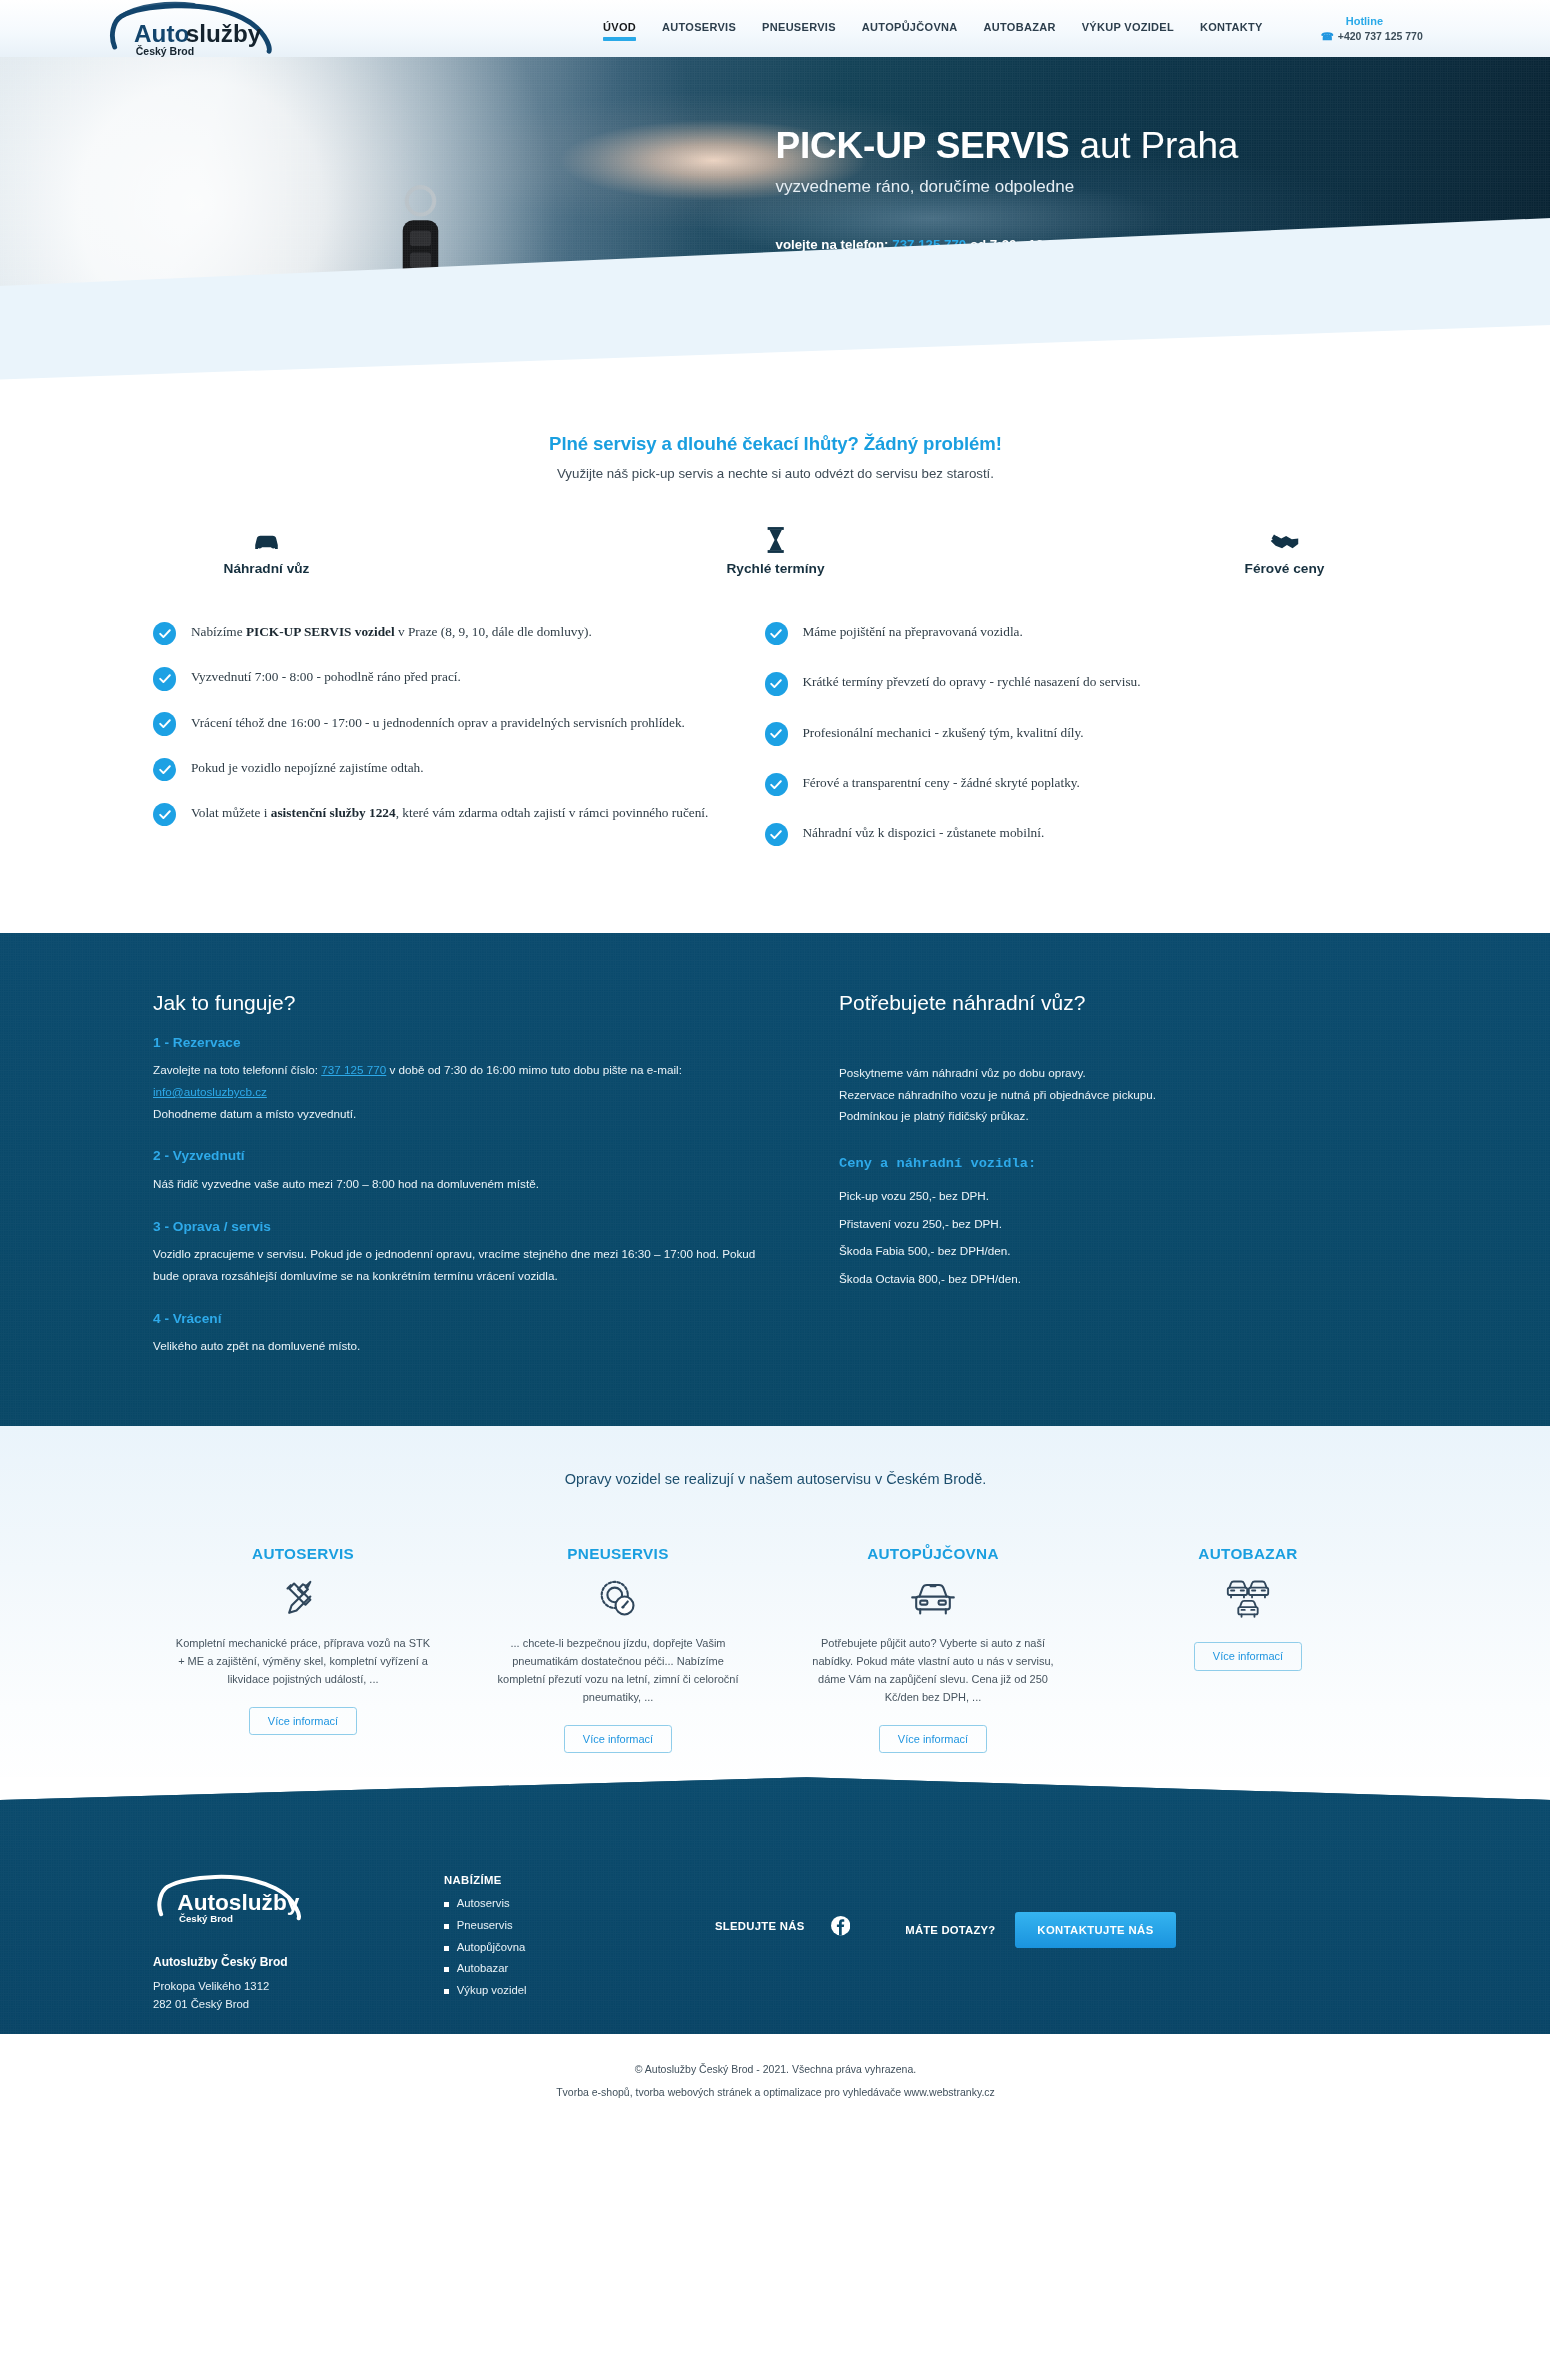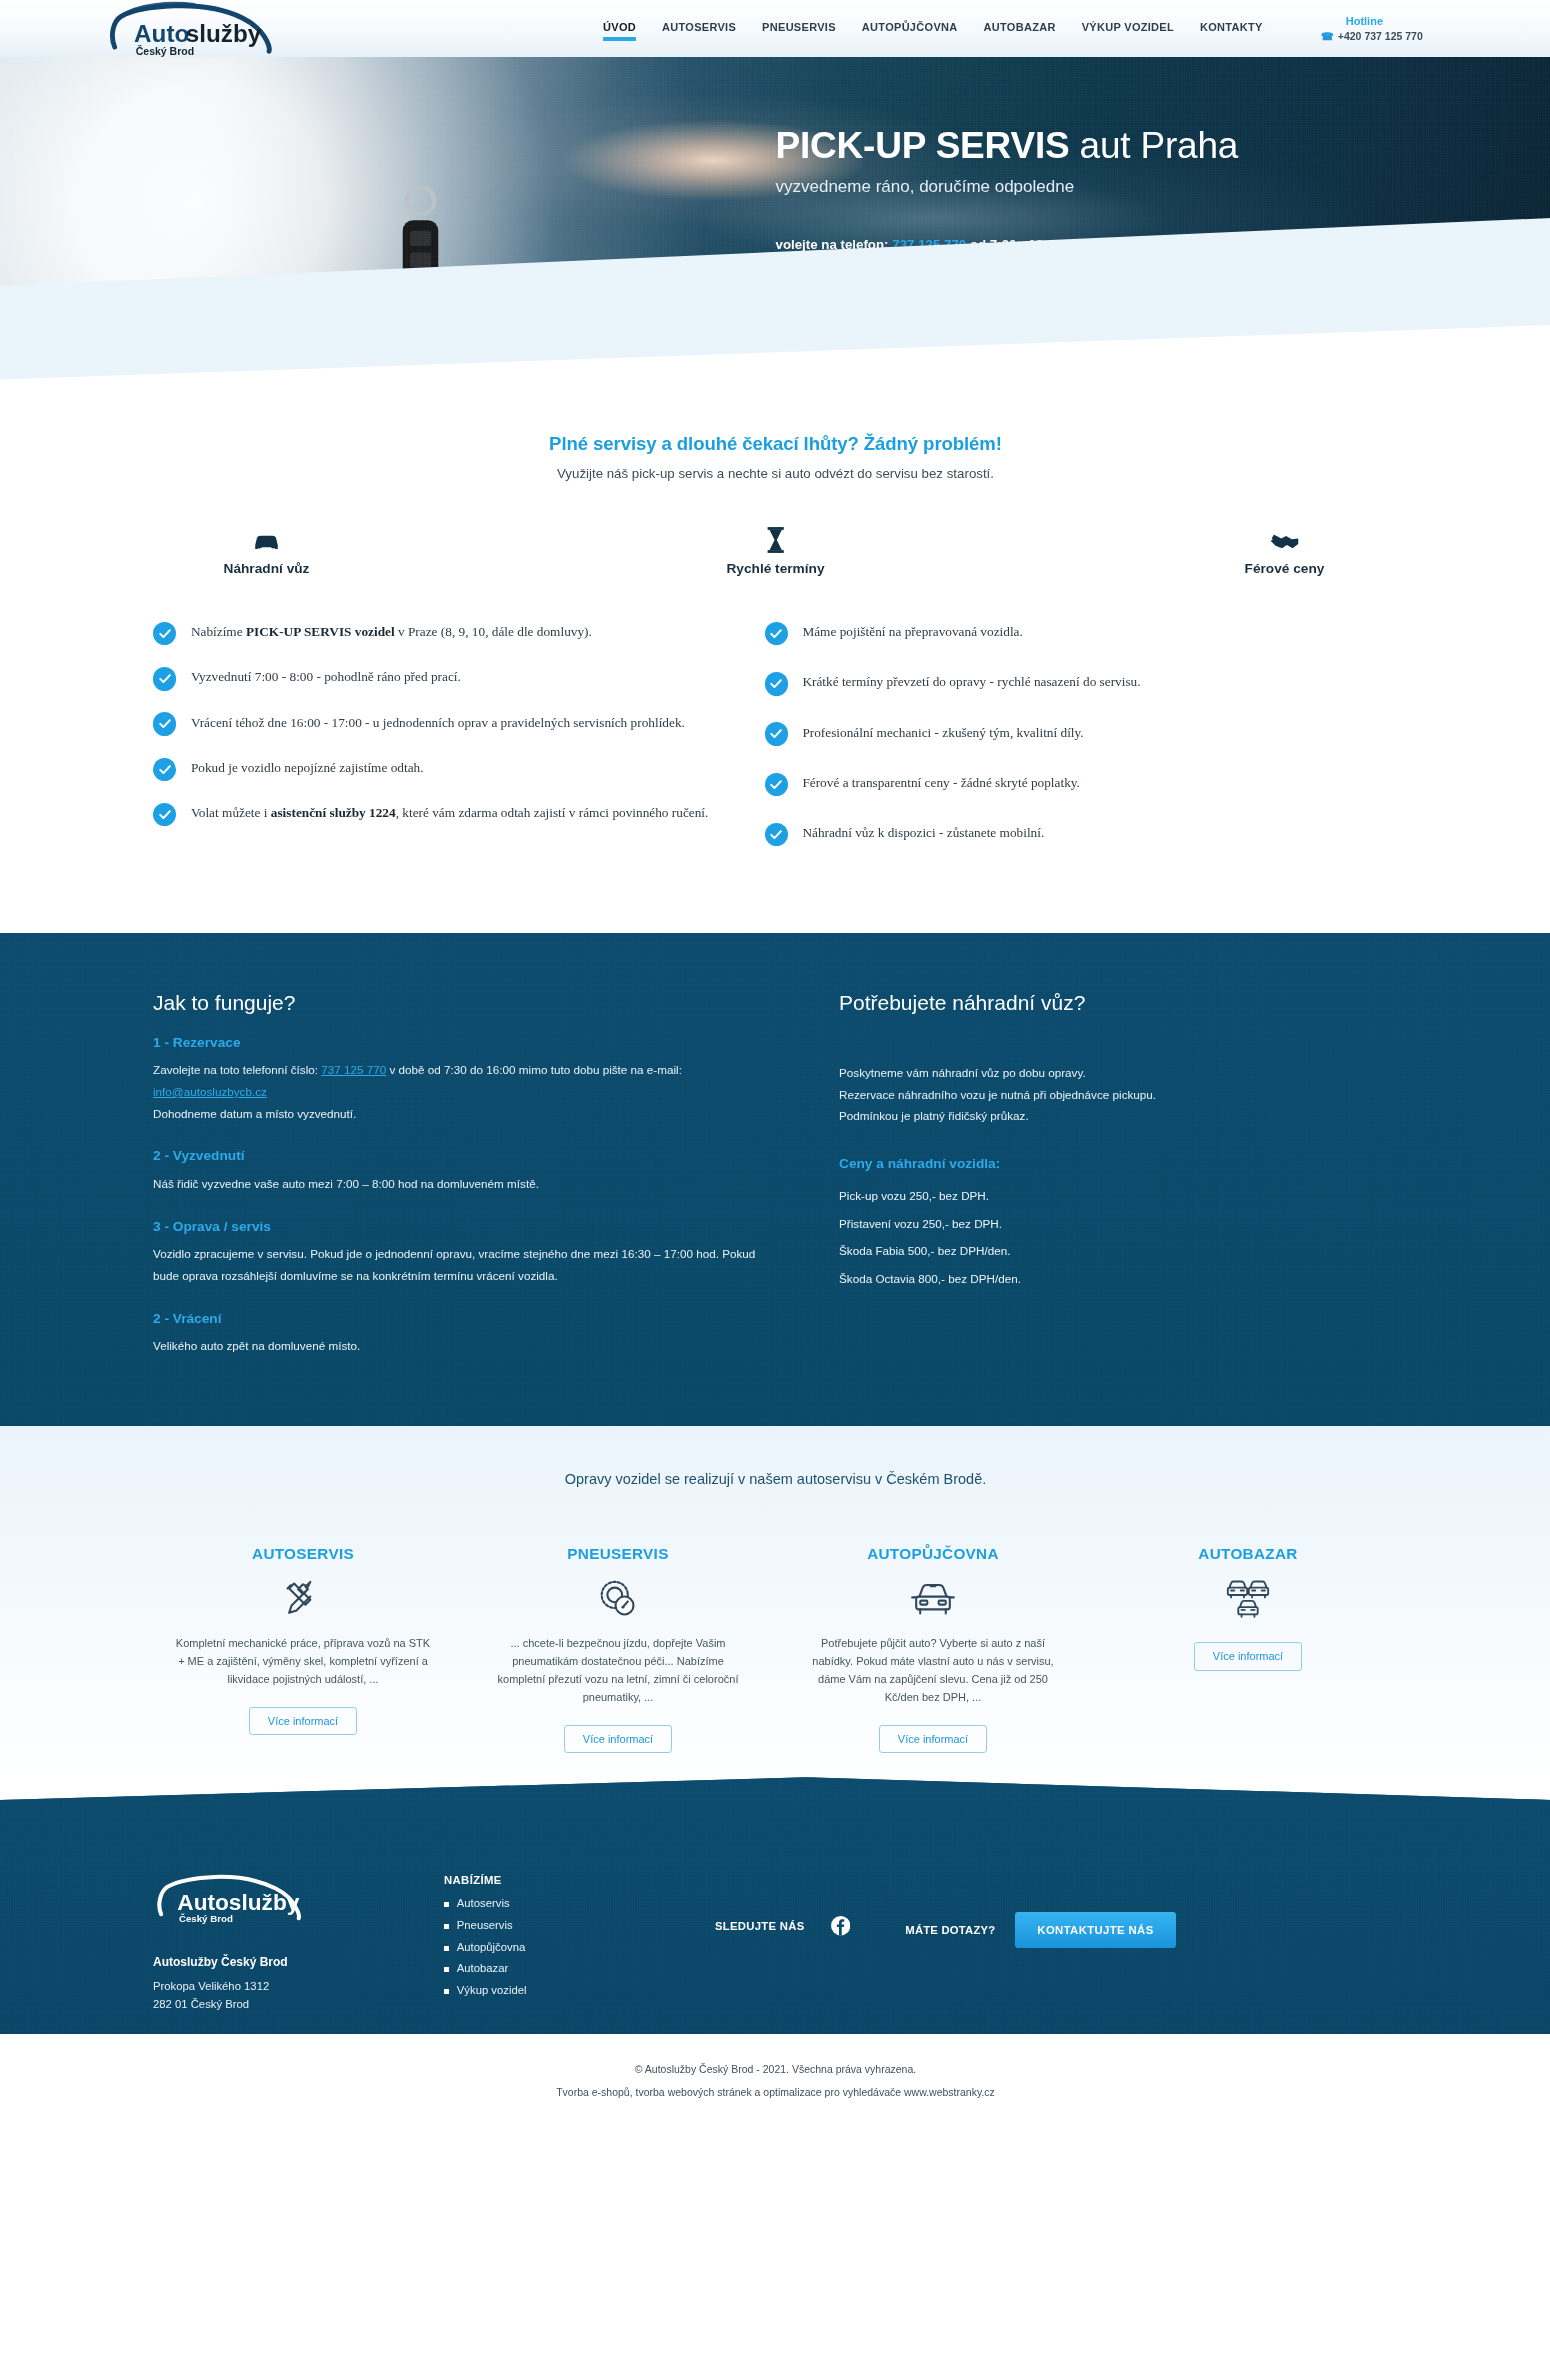--- a/index.html
+++ b/index.html
@@ -135,21 +135,21 @@
   }
   .dark-grid { display: flex; padding-left: 153px; gap: 48px; }
   .dcol { width: 614px; }
   .dcol.right { width: 565px; padding-left: 24px; }
   .dark h3 { font-size: 21px; font-weight: 400; color: #ffffff; margin-bottom: 19.4px; }
   .dark h4 { font-size: 13.7px; font-weight: 800; color: #2eaaea; margin: 24px 0 9.7px; }
   .dark h4.first { margin-top: 0; }
   .dark p { font-size: 11.7px; line-height: 1.85; color: #eaf3f8; }
   .dark a { color: #2eaaea; text-decoration: underline; }
   .dark .price { font-size: 11.7px; line-height: 2.35; color: #eef5fa; }
-  .dark h4.prices { margin-top: 29px; margin-bottom: 11.3px; font-size: 13.7px; }
+  .dark h4.prices { margin-top: 29px; margin-bottom: 11.3px; font-size: 13.7px; font-family: Liberation Mono, monospace; }
   .dark .spacer-lg { height: 27.5px; }
 
   
   .services {
     background: linear-gradient(180deg, #eaf4fb 0%, #f2f8fc 38%, #fbfdfe 75%, #ffffff 100%);
     padding: 45px 0 0;
     text-align: center;
     position: relative;
   }
   .services .svc-head { font-size: 14.5px; color: #1d4f6e; font-weight: 400; }
@@ -412,21 +412,21 @@
 
         <h4 class="first">1 - Rezervace</h4>
         <p><span>Zavolejte na toto telefonní číslo: </span><a href="#">737 125 770</a><span> v době od 7:30 do 16:00 mimo tuto dobu pište na e-mail: </span><a href="#">info@autosluzbycb.cz</a><br><span>Dohodneme datum a místo vyzvednutí.</span></p>
 
         <h4>2 - Vyzvednutí</h4>
         <p>Náš řidič vyzvedne vaše auto mezi 7:00 – 8:00 hod na domluveném místě.</p>
 
         <h4>3 - Oprava / servis</h4>
         <p>Vozidlo zpracujeme v servisu. Pokud jde o jednodenní opravu, vracíme stejného dne mezi 16:30 – 17:00 hod. Pokud bude oprava rozsáhlejší domluvíme se na konkrétním termínu vrácení vozidla.</p>
 
-        <h4>2 - Vrácení</h4>
+        <h4>4 - Vrácení</h4>
         <p>Velikého auto zpět na domluvené místo.</p>
       </div>
 
       <div class="dcol right">
         <h3>Potřebujete náhradní vůz?</h3>
         <div class="spacer-lg"></div>
         <p>Poskytneme vám náhradní vůz po dobu opravy.</p>
         <p>Rezervace náhradního vozu je nutná při objednávce pickupu.</p>
         <p>Podmínkou je platný řidičský průkaz.</p>
 

